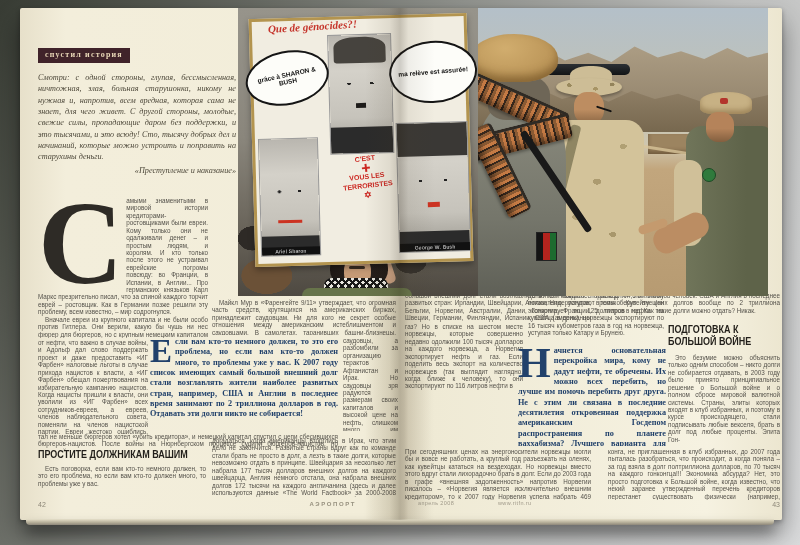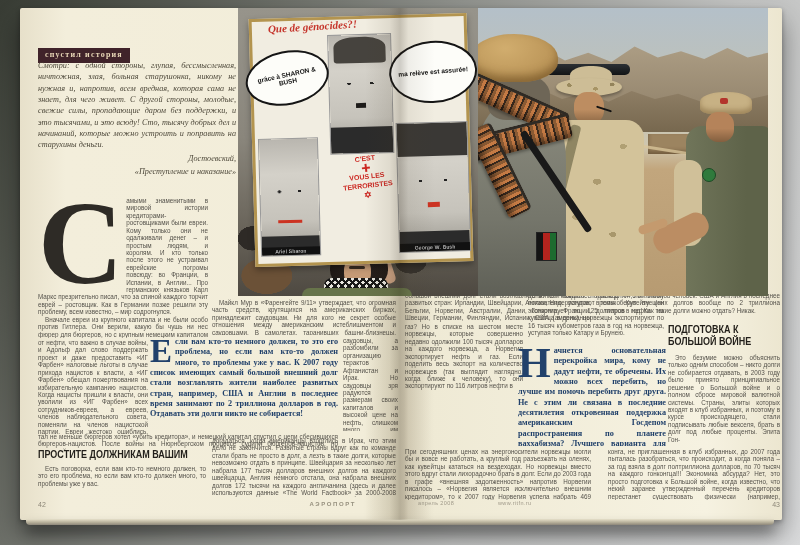--- a/index.html
+++ b/index.html
@@ -195,23 +195,22 @@
       <div class="s1-head"></div>
       <div class="s1-pakol"></div>
       <div class="belt" style="left:-12px;top:84px;width:104px;transform:rotate(24deg);"></div>
       <div class="belt" style="left:-18px;top:118px;width:112px;transform:rotate(-14deg);"></div>
       <div class="belt" style="left:-26px;top:150px;width:96px;transform:rotate(64deg);"></div>
       <div class="rifle"></div>
       <div class="s1-flag"></div>
     </div>
 
     <div class="abs tag" style="left:18px;top:40px;">спустил история</div>
-    <div class="abs quote" style="left:18px;top:52px;width:198px;">
+    <div class="abs quote" style="left:18px;top:64px;width:198px;">
       <span>Смотри: с одной стороны, глупая, бессмысленная, ничтожная, злая, больная старушонка, никому не нужная и, напротив, всем вредная, которая сама не знает, для чего живет. С другой стороны, молодые, свежие силы, пропадающие даром без поддержки, и это тысячами, и это всюду! Сто, тысячу добрых дел и начинаний, которые можно устроить и поправить на старухины деньги.</span>
-      <span class="attr">Достоевский,</span>
       <span class="attr">«Преступление и наказание»</span>
     </div>
 
     <div class="abs t" style="left:18px;top:189px;width:170px;height:141px;">
       <span class="dc-main">С</span>
       <span>амыми знаменитыми в мировой истории кредиторами-ростовщиками были евреи. Кому только они не одалживали денег – и простым людям, и королям. И кто только после этого не устраивал еврейские погромы повсюду: во Франции, в Испании, в Англии... Про германских князьков Карл Маркс презрительно писал, что за спиной каждого торчит еврей – ростовщик. Как в Германии позже решили эту проблему, всем известно, – мир содрогнулся.</span>
       <span class="ind">Вначале евреи из крупного капитала и не были особо против Гитлера. Они верили, какую бы чушь ни нес фюрер для бюргеров, но с крупным немецким капиталом у евреев единые интересы – приобретение новых территорий, а политикой в Германии распоряжался крупный капитал. Как пишет Даниэл Ерлих, в 1932 году представители «еврейского» (так его называли нацисты) синдиката «ИГ Фарбен» встретились с Гитлером, они просили фюрера поддержать в парламенте проект по созданию синтетического топлива. Оно уменьшало зависимость Германии</span>
     </div>
     <div class="abs t" style="left:18px;top:331px;width:110px;height:96px;">
       <span>от нефти, что важно в случае войны, и Адольф дал слово поддержать проект и даже предоставить «ИГ Фарбен» налоговые льготы в случае прихода нацистов к власти, а «ИГ Фарбен» обещал пожертвования на избирательную кампанию нацистов. Когда нацисты пришли к власти, они уволили из «ИГ Фарбен» всех сотрудников-евреев, а евреев, членов наблюдательного совета, поменяли на членов нацистской партии. Евреи жестоко ошиблись, крупный немецкий капи-</span>

